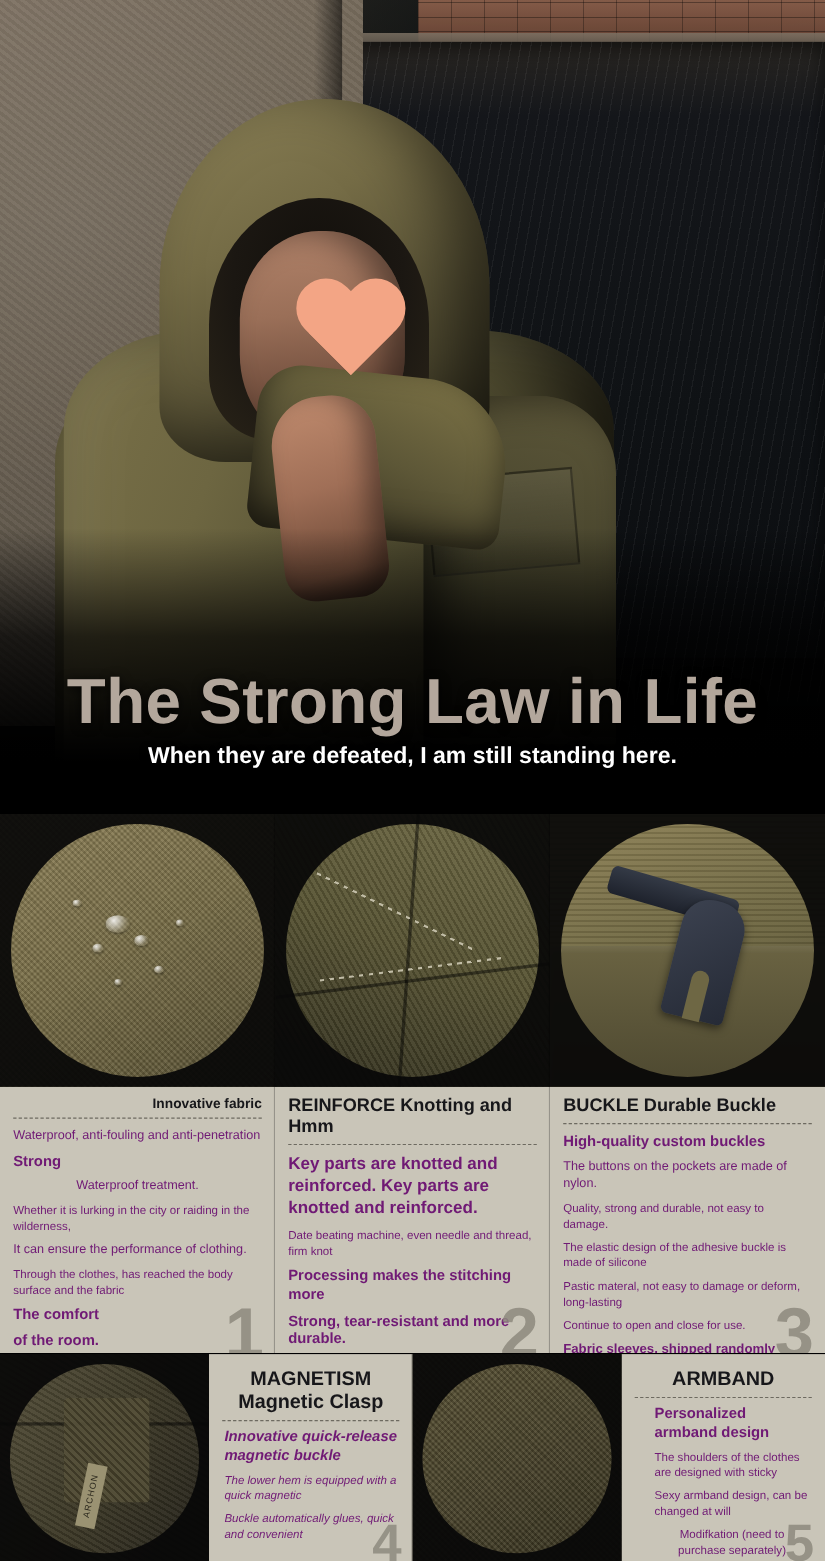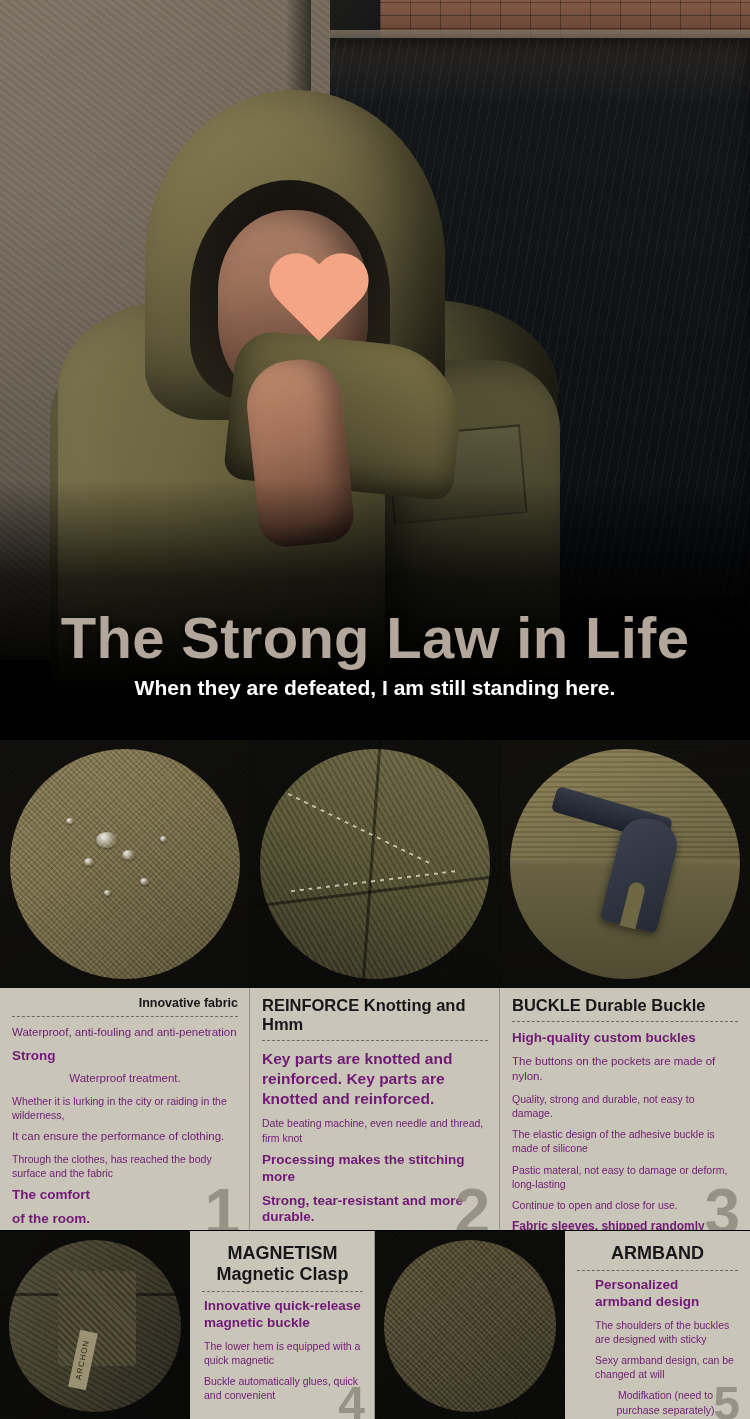--- a/index.html
+++ b/index.html
@@ -516,41 +516,41 @@
         <div class="photo-bg fabric-d">
           <div class="seam" style="left:0; top:62px; width:190px; height:3px;"></div>
           <div class="armband-patch"></div>
           <div class="tag">ARCHON</div>
         </div>
         <div class="circle-mask"></div>
       </div>
       <div class="text-col">
         <div class="cap2">MAGNETISM Magnetic Clasp</div>
         <div class="dashline"></div>
-        <div class="body-list" style="padding:6px 4px 0 4px;">
+        <div class="body-list" style="padding:6px 4px 0 4px;font-style:italic;">
           <p class="b-strong">Innovative quick-release magnetic buckle</p>
           <p class="b-thin">The lower hem is equipped with a quick magnetic</p>
           <p class="b-thin">Buckle automatically glues, quick and convenient</p>
         </div>
       </div>
       <div class="num">4</div>
       <div class="divider-v" style="right:0;"></div>
     </div>
 
     <div class="cell w2">
       <div class="photo">
         <div class="photo-bg fabric-e"></div>
         <div class="circle-mask"></div>
       </div>
       <div class="text-col">
         <div class="cap2">ARMBAND</div>
         <div class="dashline"></div>
         <div class="body-list" style="padding:6px 4px 0 4px;margin-left:16px;">
           <p class="b-strong">Personalized armband design</p>
-          <p class="b-thin">The shoulders of the buckles are designed with sticky</p>
+          <p class="b-thin">The shoulders of the clothes are designed with sticky</p>
           <p class="b-thin">Sexy armband design, can be changed at will</p>
           <p class="b-thin" style="text-align:center">Modifkation (need to purchase separately)</p>
         </div>
       </div>
       <div class="num">5</div>
     </div>
   </div>
 
 </div>
 

